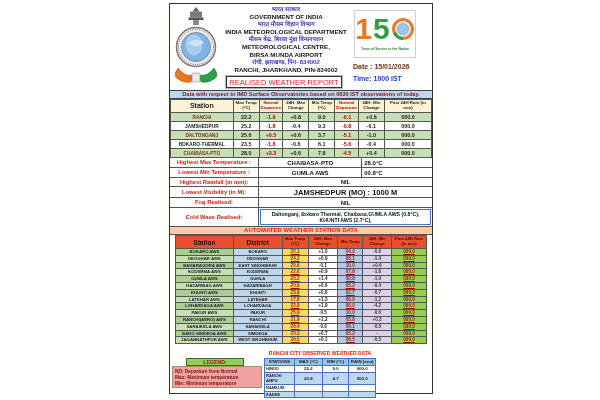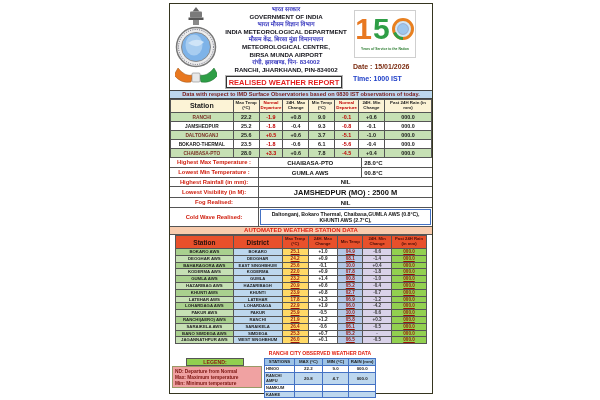--- a/index.html
+++ b/index.html
@@ -8,21 +8,21 @@
   .page{position:absolute;left:169px;top:3px;width:264px;height:391px;background:#fff;
         border:1.5px solid #35351f;box-sizing:border-box;}
 
   
   .header{position:relative;height:86px;}
   .emblem{position:absolute;left:5px;top:3px;width:42px;height:80px;}
   .head-text{position:absolute;left:47px;top:2px;width:138px;text-align:center;}
   .ht-hi{color:#3a3abf;font-size:6px;line-height:7.4px;font-weight:bold;}
   .ht-en{color:#15151c;font-size:6.2px;line-height:7.6px;font-weight:bold;}
   .report-box{position:absolute;left:56px;top:72px;width:116px;height:12px;border:1px solid #333;
-        box-shadow:0 0 0 1px #b5b5b5;color:#e51f1f;font-weight:bold;font-size:7.5px;line-height:12px;
+        box-shadow:0 0 0 1px #b5b5b5;color:#e51f1f;font-weight:normal;font-size:7.5px;line-height:12px;
         text-align:center;background:#fff;box-sizing:border-box;}
   .logo150{position:absolute;left:184px;top:6px;width:62px;height:48px;border:0.5px solid #cfcfcf;
         background:#fff;box-sizing:border-box;text-align:center;}
   .l150-digits{display:flex;align-items:center;justify-content:center;height:36px;}
   .d1{color:#e87820;font-size:30px;font-weight:bold;line-height:34px;}
   .d5{color:#2e9e46;font-size:30px;font-weight:bold;line-height:34px;margin-left:1px;}
   .d0{margin-left:1px;}
   .l150-tag{font-size:3.4px;line-height:4.5px;color:#2e7d32;font-weight:bold;}
   .datetime{position:absolute;left:183px;top:58px;width:80px;}
   .date-line{color:#7b2b10;font-weight:bold;font-size:7px;line-height:9px;}
@@ -242,21 +242,21 @@
       <div class="sum-label">Lowest Min Temperature :</div>
       <div class="sum-value">GUMLA AWS</div>
       <div class="sum-value2">00.8°C</div>
     </div>
     <div class="sum-row h9">
       <div class="sum-label">Highest Rainfall (in mm):</div>
       <div class="sum-value">NIL</div>
     </div>
     <div class="sum-row h11">
       <div class="sum-label">Lowest Visibility (in M):</div>
-      <div class="sum-value vis-big">JAMSHEDPUR (MO) : 2500 M</div>
+      <div class="sum-value vis-big">JAMSHEDPUR (MO) : 1000 M</div>
     </div>
     <div class="sum-row h10">
       <div class="sum-label">Fog Realised:</div>
       <div class="sum-value">NIL</div>
     </div>
     <div class="sum-row h19">
       <div class="sum-label">Cold Wave Realised:</div>
       <div class="sum-value coldwave">Daltonganj, Bokaro Thermal, Chaibasa,GUMLA AWS (0.8°C), KHUNTI AWS (2.7°C),</div>
     </div>
   </div>

